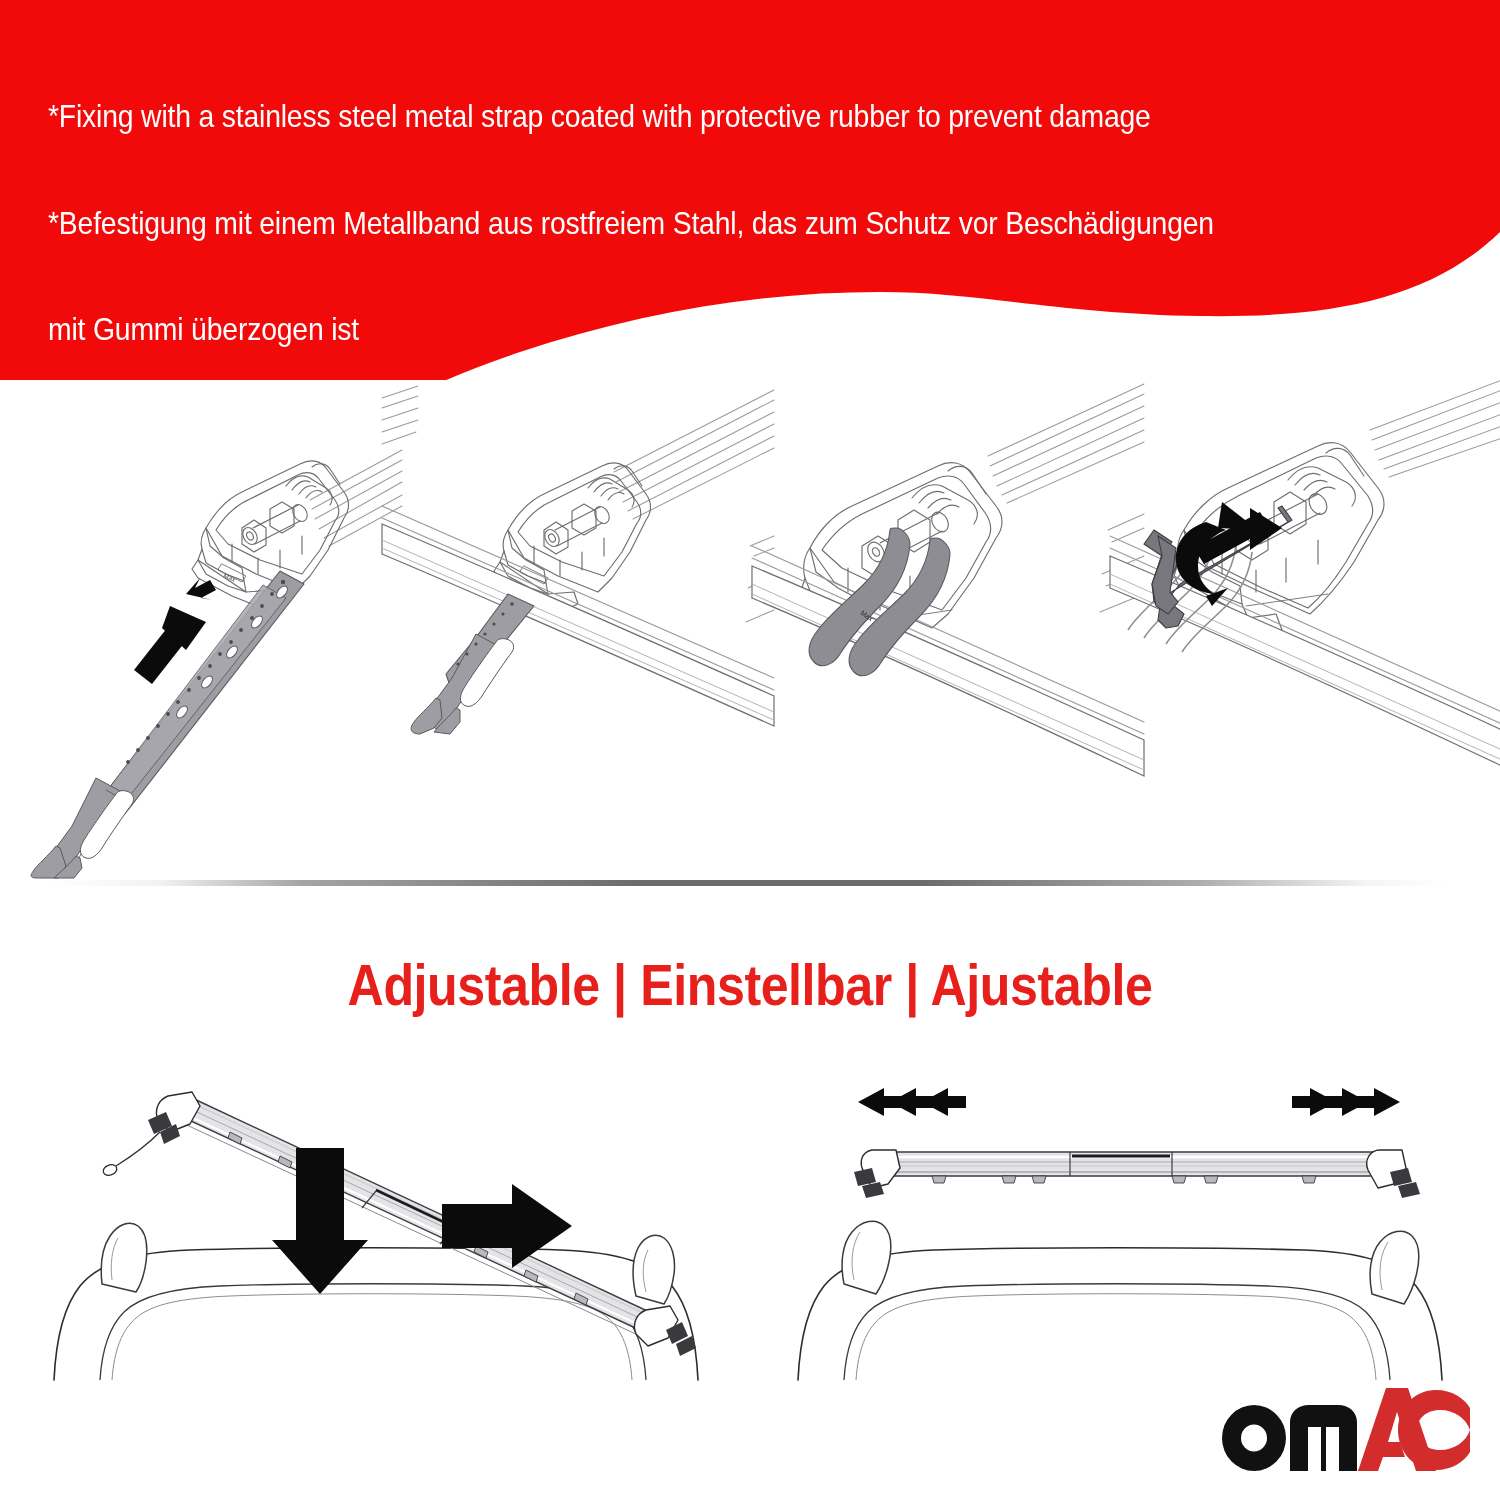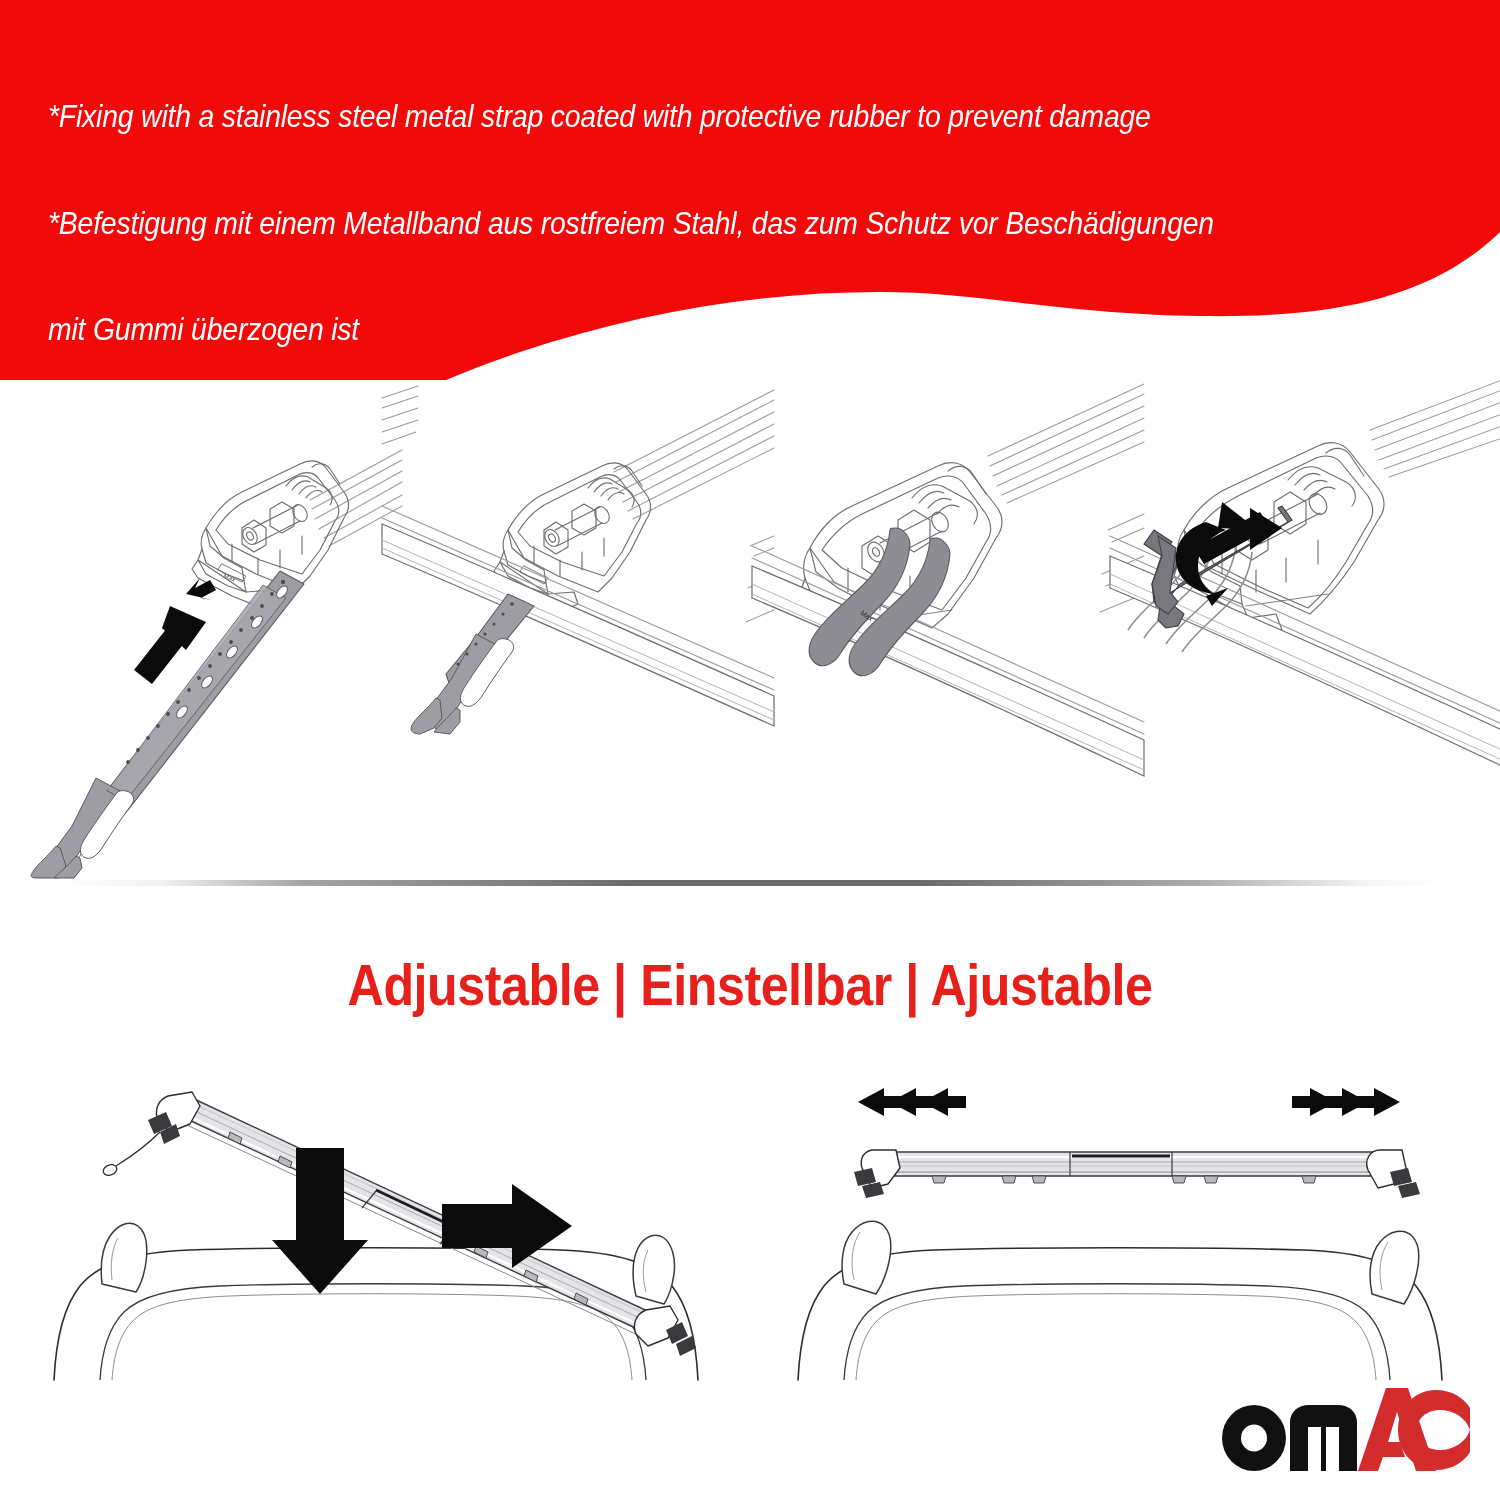--- a/index.html
+++ b/index.html
@@ -6,21 +6,21 @@
   body{
     width:1500px;height:1500px;
     background:#ffffff;
     font-family:"Liberation Sans", sans-serif;
     overflow:hidden;
     position:relative;
   }
   #stage{position:relative;width:1500px;height:1500px;overflow:hidden;background:#fff;}
 
   
-  #banner{position:absolute;left:0;top:0;width:1500px;height:380px;font-style:italic;}
+  #banner{position:absolute;left:0;top:0;width:1500px;height:380px;}
   #banner svg.bannershape{position:absolute;left:0;top:0;width:1500px;height:380px;display:block;}
   #banner-text{
     position:absolute;left:48px;top:28px;width:1420px;
     color:#ffffff;
     font-family:"Liberation Sans", sans-serif;
     font-size:30.5px;
     line-height:35.5px;
     letter-spacing:-0.2px;
     transform:scaleX(0.93);
     transform-origin:left top;

